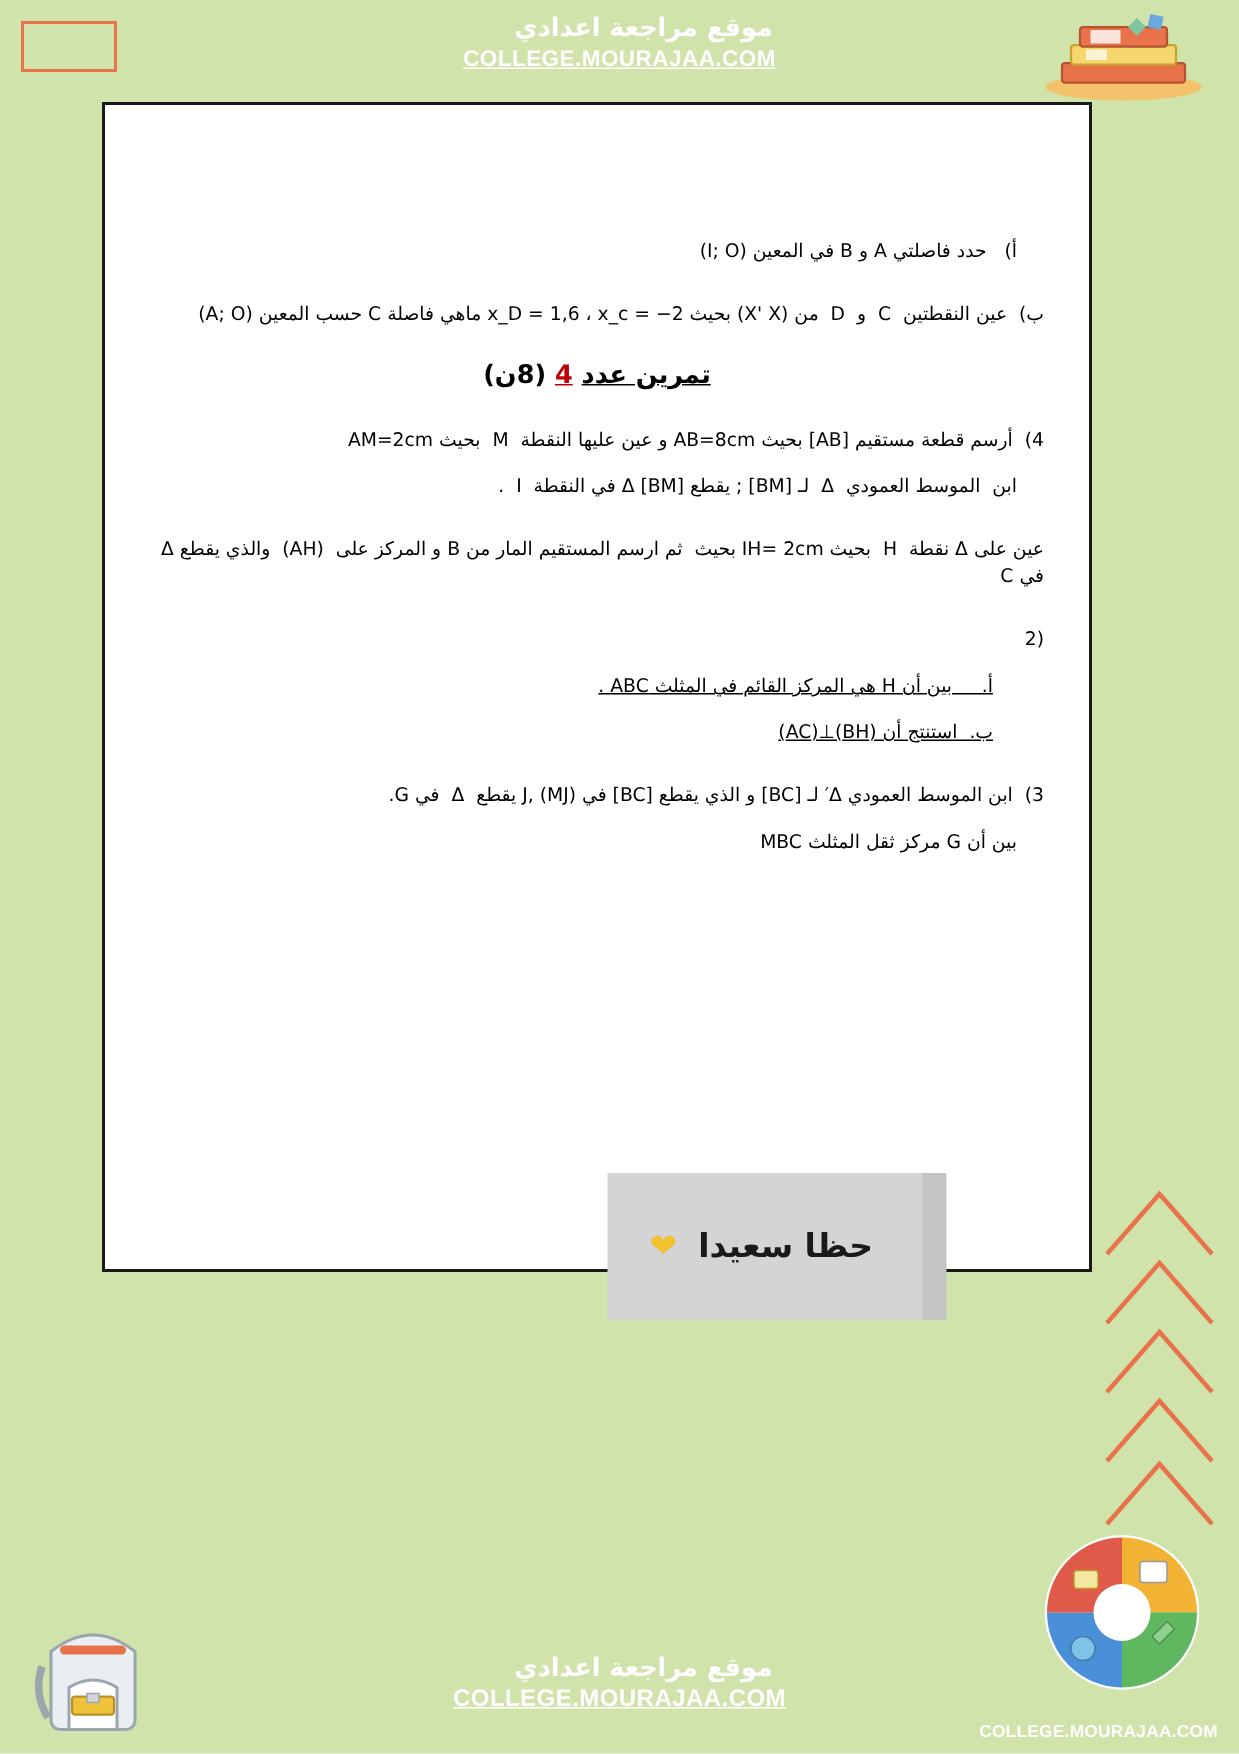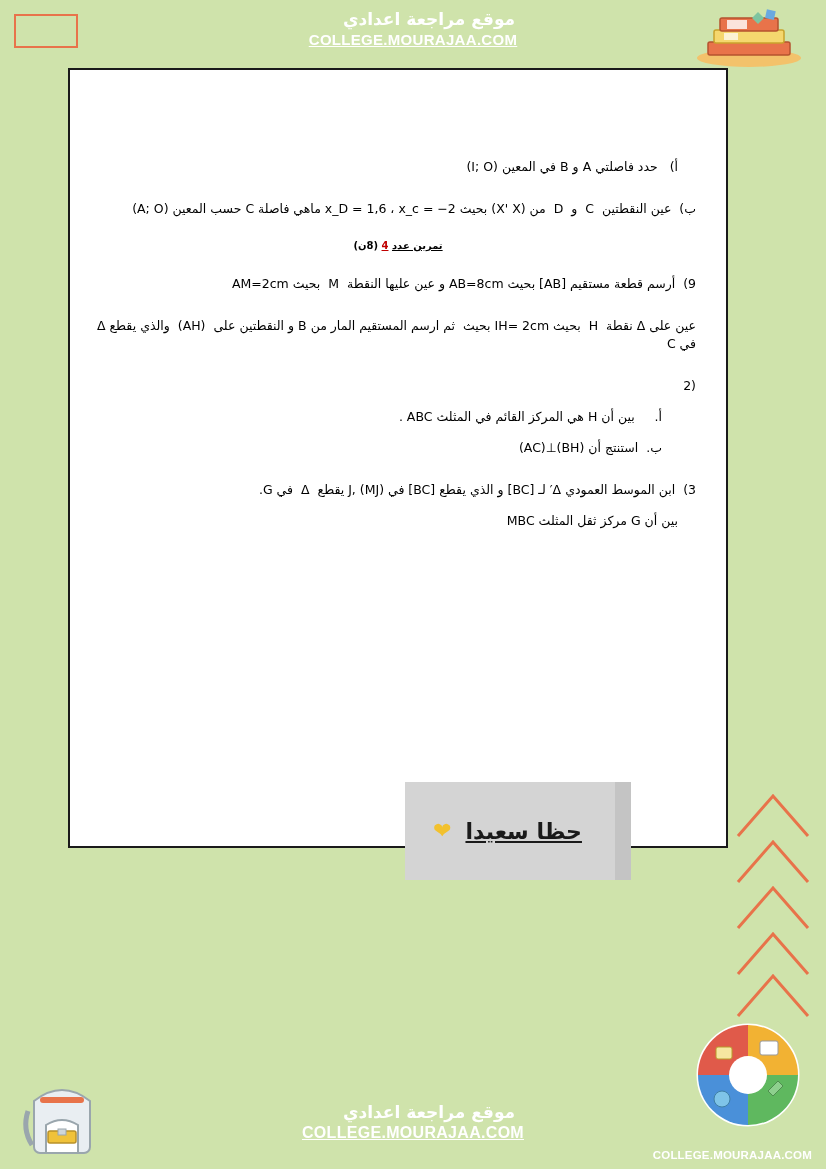--- a/index.html
+++ b/index.html
@@ -97,25 +97,25 @@
     font-size: 12.5px;
     color: #000;
   }
   .line {
     margin: 0 0 13px 0;
     line-height: 18px;
     white-space: pre-wrap;
   }
   .indent1 { padding-right: 12px; margin-top: 24px; }
   .indent2 { padding-right: 30px; }
-  .indent3 { padding-right: 46px; }
+  .indent3 { padding-right: 46px; text-decoration: underline; }
 
   .ex-title {
     font-weight: bold;
-    font-size: 10px;
+    font-size: 17px;
     margin: 22px 0 16px 0;
     text-align: center;
   }
   .ex-title .ex-num {
     color: #c00000;
     text-decoration: underline;
   }
   .ex-title .ex-word {
     text-decoration: underline;
   }
@@ -153,21 +153,20 @@
     align-items: center;
     justify-content: center;
     gap: 14px;
     direction: rtl;
   }
   .banner-text .ar {
     font-family: "DejaVu Sans", sans-serif;
     font-size: 22px;
     font-weight: bold;
     color: #1a1a1a;
-    text-decoration: underline;
   }
   .heart {
     font-size: 22px;
     color: #f2c12e;
     line-height: 1;
   }
 
   
   .chevrons {
     position: absolute;
@@ -257,22 +256,23 @@
 
     <div class="line indent2">أ)   حدد فاصلتي A و B في المعين (I; O)</div>
     <div class="line indent1">ب)  عين النقطتين  C  و  D  من (X' X) بحيث x_D = 1,6 ، x_c = −2 ماهي فاصلة C حسب المعين (A; O)</div>
 
     <div class="ex-title">
       <span class="ex-word">تمرين عدد</span>
       <span class="ex-num">4</span>
       <span>(8ن)</span>
     </div>
 
-    <div class="line indent1">9)  أرسم قطعة مستقيم [AB] بحيث AB=8cm و عين عليها النقطة  M  بحيث AM=2cm</div>
-    <div class="line indent1">عين على Δ نقطة  H  بحيث IH= 2cm بحيث  ثم ارسم المستقيم المار من B و النقطتين على  (AH)  والذي يقطع Δ في C</div>
+    <div class="line indent1">4)  أرسم قطعة مستقيم [AB] بحيث AB=8cm و عين عليها النقطة  M  بحيث AM=2cm</div>
+    <div class="line indent2">ابن  الموسط العمودي  Δ  لـ [BM] ; يقطع Δ [BM] في النقطة  I  .</div>
+    <div class="line indent1">عين على Δ نقطة  H  بحيث IH= 2cm بحيث  ثم ارسم المستقيم المار من B و المركز على  (AH)  والذي يقطع Δ في C</div>
     <div class="line indent1">(2</div>
     <div class="line indent3">أ.     بين أن H هي المركز القائم في المثلث ABC .</div>
     <div class="line indent3">ب.  استنتج أن (BH)⊥(AC)</div>
     <div class="line indent1">3)  ابن الموسط العمودي Δ′ لـ [BC] و الذي يقطع [BC] في J, (MJ) يقطع  Δ  في G.</div>
     <div class="line indent2">بين أن G مركز ثقل المثلث MBC</div>
 
   </div>
 </div>
 
 <div class="banner">

